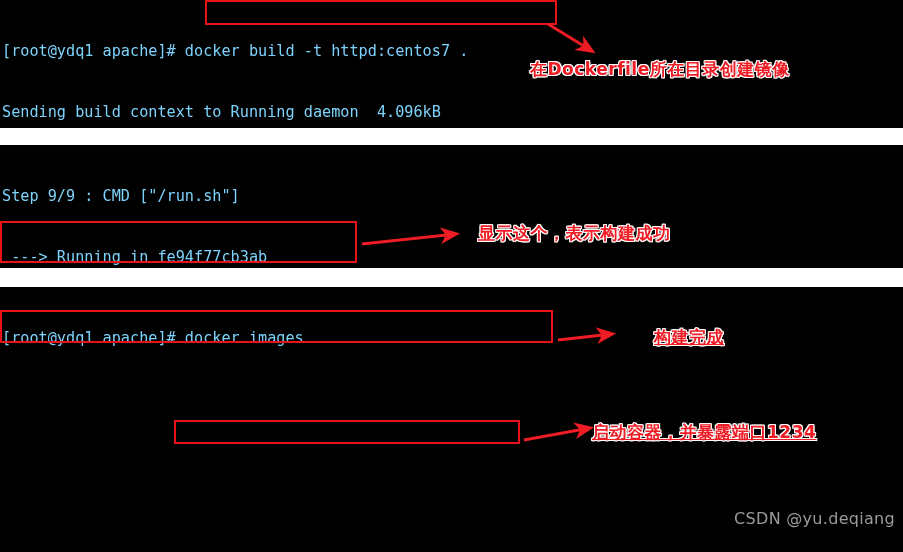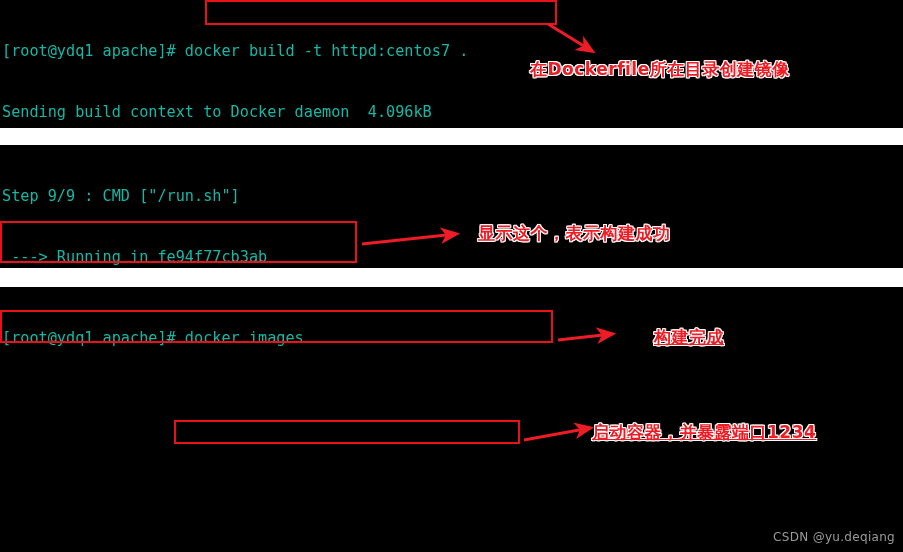--- a/index.html
+++ b/index.html
@@ -19,21 +19,21 @@
     left: 0;
     top: 0;
     width: 903px;
     height: 552px;
     background: #ffffff;
   }
   .term {
     position: absolute;
     left: 0;
     background: #000000;
-    color: #14b8a6;
+    color: #7dd3fc;
     font-family: "DejaVu Sans Mono", "Liberation Mono", monospace;
     font-size: 15.2px;
     line-height: 20.4px;
     white-space: pre;
     overflow: hidden;
     letter-spacing: 0px;
   }
   #term-1 { top: 0px;   width: 903px; height: 128px; }
   #term-2 { top: 145px; width: 903px; height: 123px; }
   #term-3 { top: 287px; width: 903px; height: 265px; }
@@ -69,35 +69,35 @@
        1px -1px 0 #ffffff, -1px 1px 0 #ffffff;
   }
   .arrow-svg {
     position: absolute;
     pointer-events: none;
     overflow: visible;
   }
   .watermark {
     position: absolute;
     right: 8px;
-    bottom: 8px;
+    bottom: 24px;
     color: #9a9a9a;
     font-family: "DejaVu Sans", "Liberation Sans", sans-serif;
-    font-size: 12px;
+    font-size: 16px;
     letter-spacing: 0.3px;
   }
 </style>
 </head>
 <body>
 
 <div class="screen">
 
   <div class="term" id="term-1">
     <div class="line pad">[root@ydq1 apache]# docker build -t httpd:centos7 .</div>
-    <div class="line pad">Sending build context to Docker daemon  4.096kB</div>
+    <div class="line pad">Sending build context to Running daemon  4.096kB</div>
     
     
     
     
   </div>
 
   <div class="term" id="term-2">
     <div class="line pad">Step 9/9 : CMD ["/run.sh"]</div>
     <div class="line pad"> ---&gt; Running in fe94f77cb3ab</div>
     

